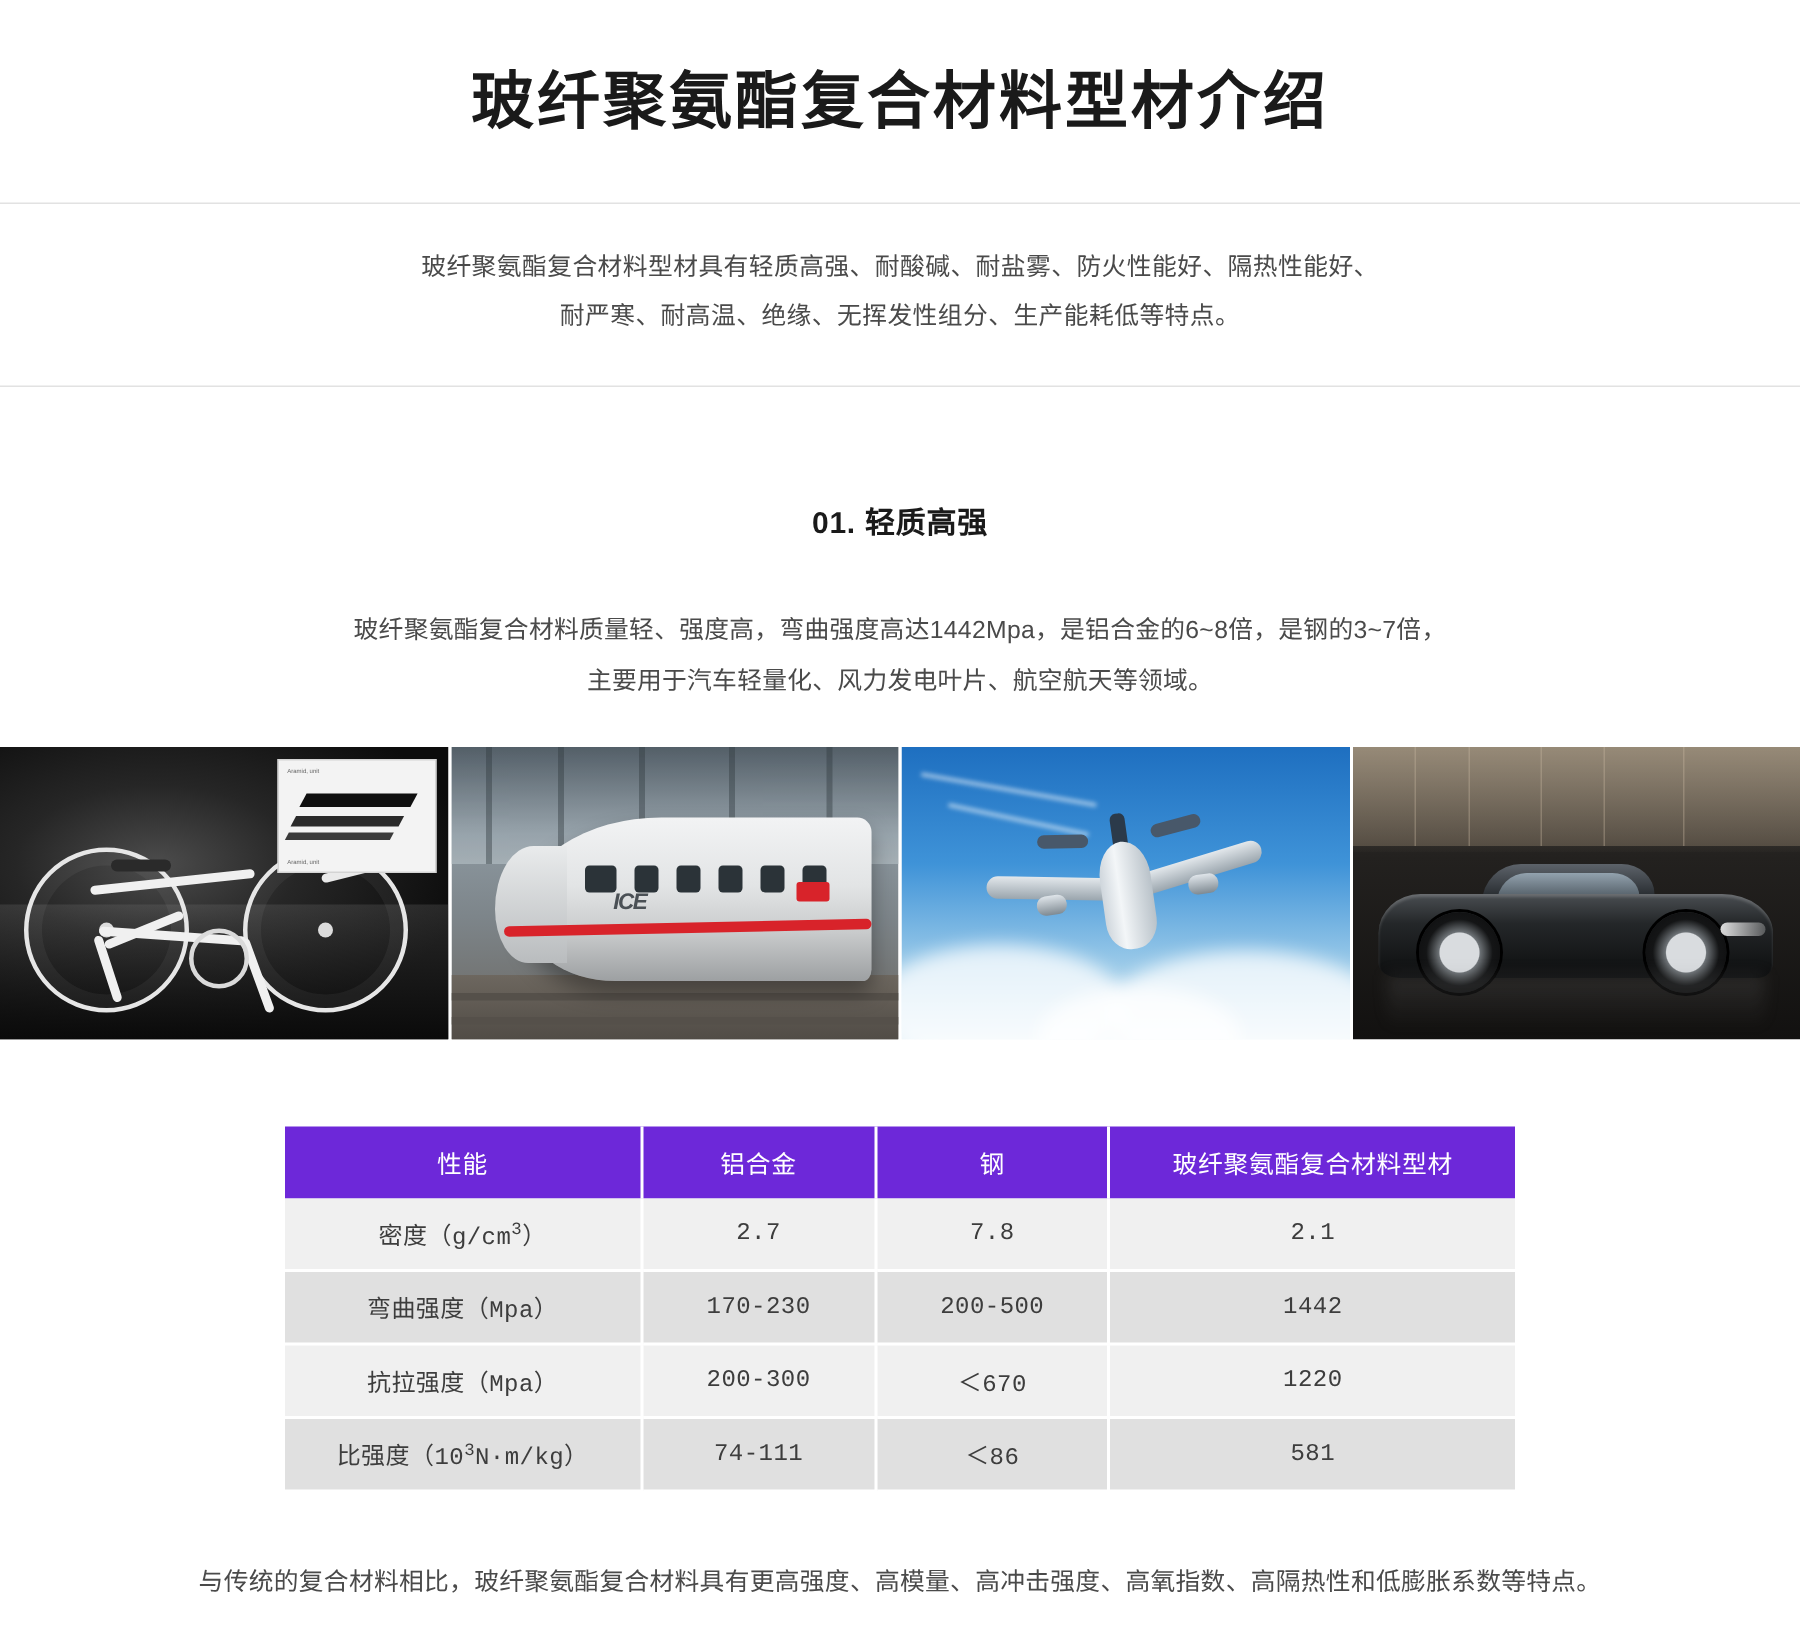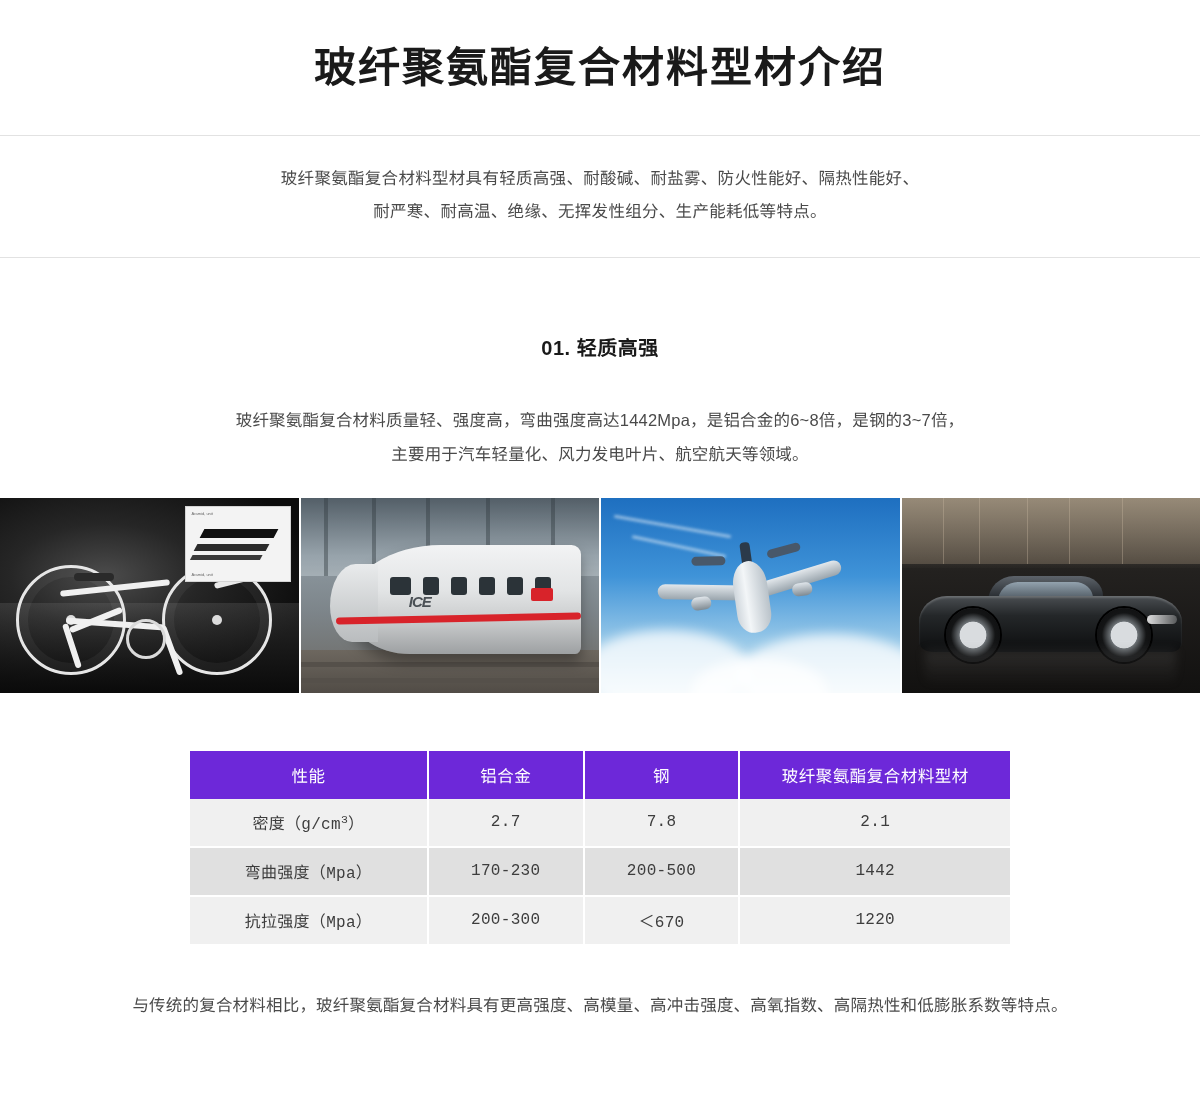--- a/index.html
+++ b/index.html
@@ -598,19 +598,25 @@
           <td>170-230</td>
           <td>200-500</td>
           <td>1442</td>
         </tr>
         <tr>
           <td>抗拉强度（Mpa）</td>
           <td>200-300</td>
           <td>＜670</td>
           <td>1220</td>
         </tr>
+        <tr>
+          <td>比强度（10<sup>3</sup>N·m/kg）</td>
+          <td>74-111</td>
+          <td>＜86</td>
+          <td>581</td>
+        </tr>
       </tbody>
     </table>
   </div>
 
   <div class="footnote">与传统的复合材料相比，玻纤聚氨酯复合材料具有更高强度、高模量、高冲击强度、高氧指数、高隔热性和低膨胀系数等特点。</div>
 
 </div>
 
 </body></html>

